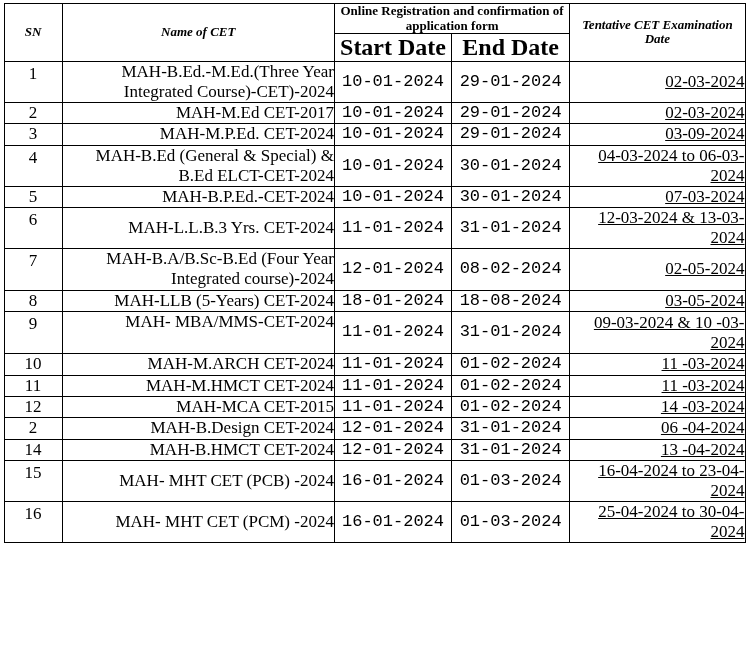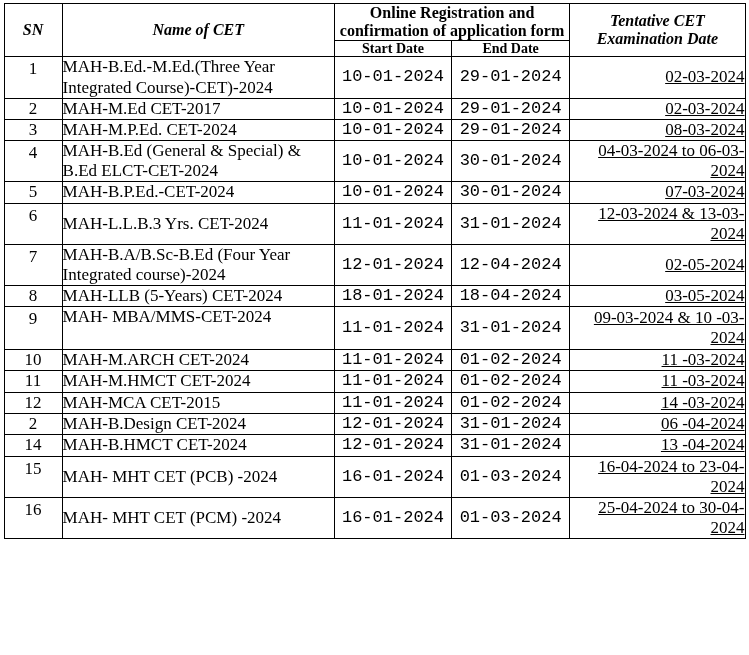--- a/index.html
+++ b/index.html
@@ -35,45 +35,45 @@
   
   col.c-sn    { width: 58px; }
   col.c-name  { width: 272px; }
   col.c-start { width: 117px; }
   col.c-end   { width: 118px; }
   col.c-exam  { width: 175px; }
 
   thead th {
     font-weight: bold;
     text-align: center;
-    font-size: 16px;
+    font-size: 13px;
     line-height: 1.12;
   }
   .th-sn, .th-name, .th-exam {
     padding: 4px 2px;
     font-style: italic;
   }
   .th-group {
     padding: 4px 6px 3px 6px;
   }
   .th-sub {
     padding: 3px 2px 4px 2px;
-    font-size: 14px;
+    font-size: 24px;
   }
 
   tbody td {
     font-size: 17px;
     line-height: 1.2;
   }
   td.sn {
     text-align: center;
     vertical-align: middle;
   }
   td.name {
-    text-align: left;
+    text-align: right;
     padding: 2px 4px 2px 7px;
   }
   td.date {
     text-align: center;
     padding: 2px 2px;
     font-family: Liberation Mono, monospace;
   }
   td.exam {
     text-align: right;
     padding: 2px 2px;
@@ -123,21 +123,21 @@
           <td class="name">MAH-M.Ed CET-2017</td>
           <td class="date">10-01-2024</td>
           <td class="date">29-01-2024</td>
           <td class="exam">02-03-2024</td>
         </tr>
         <tr>
           <td class="sn">3</td>
           <td class="name">MAH-M.P.Ed. CET-2024</td>
           <td class="date">10-01-2024</td>
           <td class="date">29-01-2024</td>
-          <td class="exam">08-03-2024</td>
+          <td class="exam">03-09-2024</td>
         </tr>
         <tr class="align-sn-top">
           <td class="sn">4</td>
           <td class="name two-line">MAH-B.Ed (General &amp; Special) &amp; B.Ed ELCT-CET-2024</td>
           <td class="date">10-01-2024</td>
           <td class="date">30-01-2024</td>
           <td class="exam two-line">04-03-2024 to 06-03-2024</td>
         </tr>
         <tr>
           <td class="sn">5</td>
@@ -150,28 +150,28 @@
           <td class="sn">6</td>
           <td class="name">MAH-L.L.B.3 Yrs. CET-2024</td>
           <td class="date">11-01-2024</td>
           <td class="date">31-01-2024</td>
           <td class="exam two-line">12-03-2024 &amp; 13-03-2024</td>
         </tr>
         <tr class="align-sn-top">
           <td class="sn">7</td>
           <td class="name two-line">MAH-B.A/B.Sc-B.Ed (Four Year Integrated course)-2024</td>
           <td class="date">12-01-2024</td>
-          <td class="date">12-04-2024</td>
+          <td class="date">08-02-2024</td>
           <td class="exam">02-05-2024</td>
         </tr>
         <tr>
           <td class="sn">8</td>
           <td class="name">MAH-LLB (5-Years) CET-2024</td>
           <td class="date">18-01-2024</td>
-          <td class="date">18-04-2024</td>
+          <td class="date">18-08-2024</td>
           <td class="exam">03-05-2024</td>
         </tr>
         <tr class="align-sn-top align-name-bottom">
           <td class="sn">9</td>
           <td class="name">MAH- MBA/MMS-CET-2024</td>
           <td class="date">11-01-2024</td>
           <td class="date">31-01-2024</td>
           <td class="exam two-line">09-03-2024 &amp; 10 -03-2024</td>
         </tr>
         <tr>

